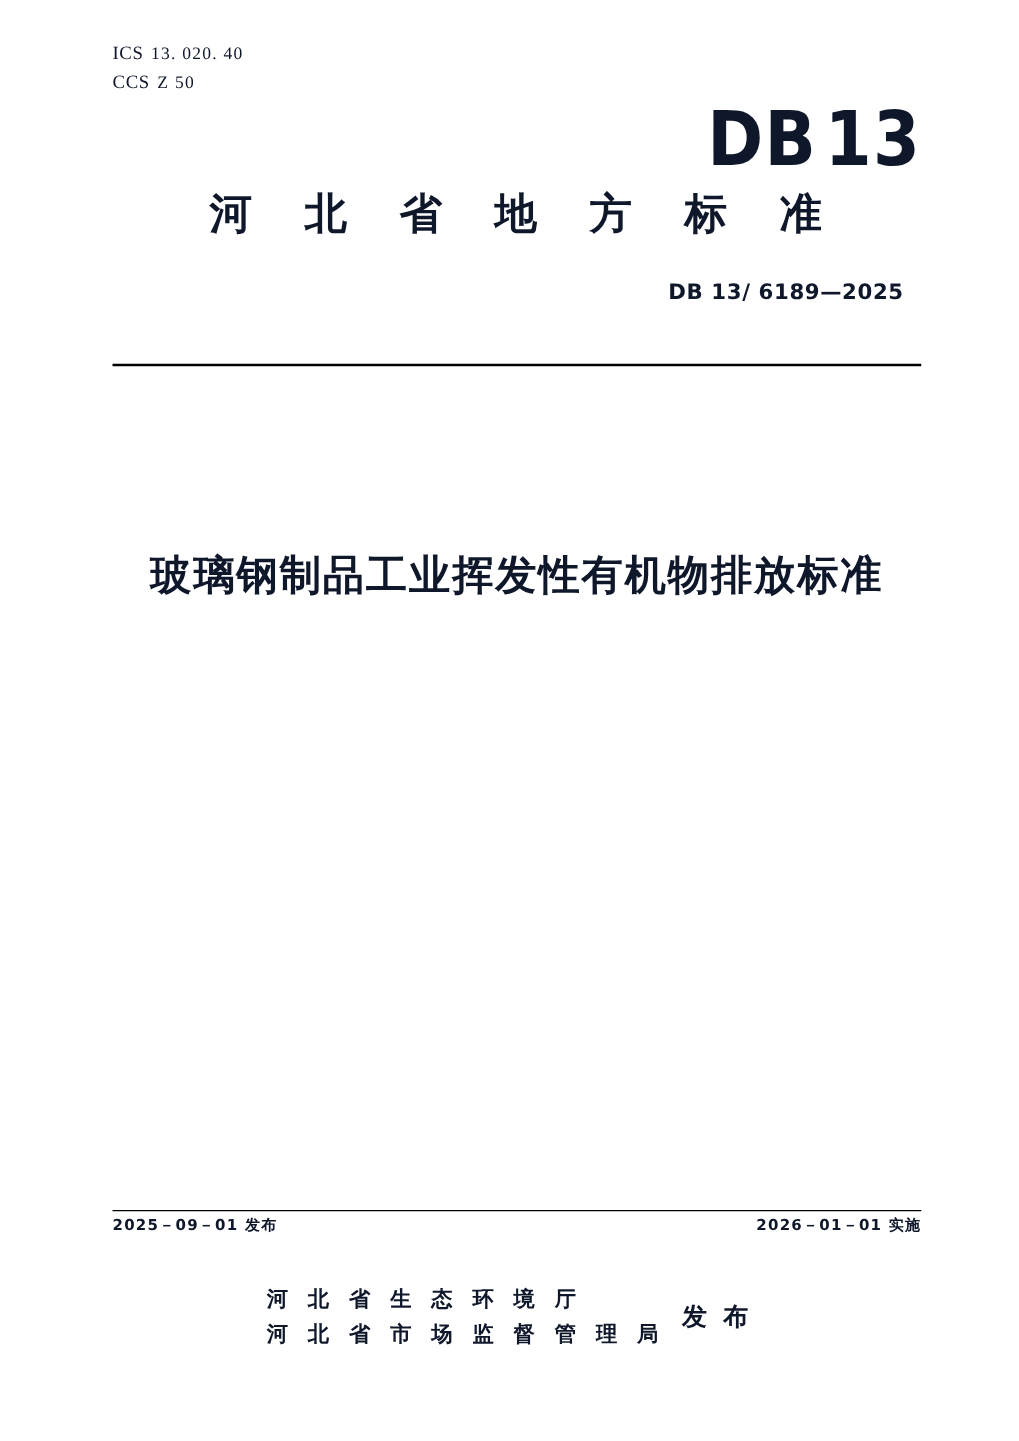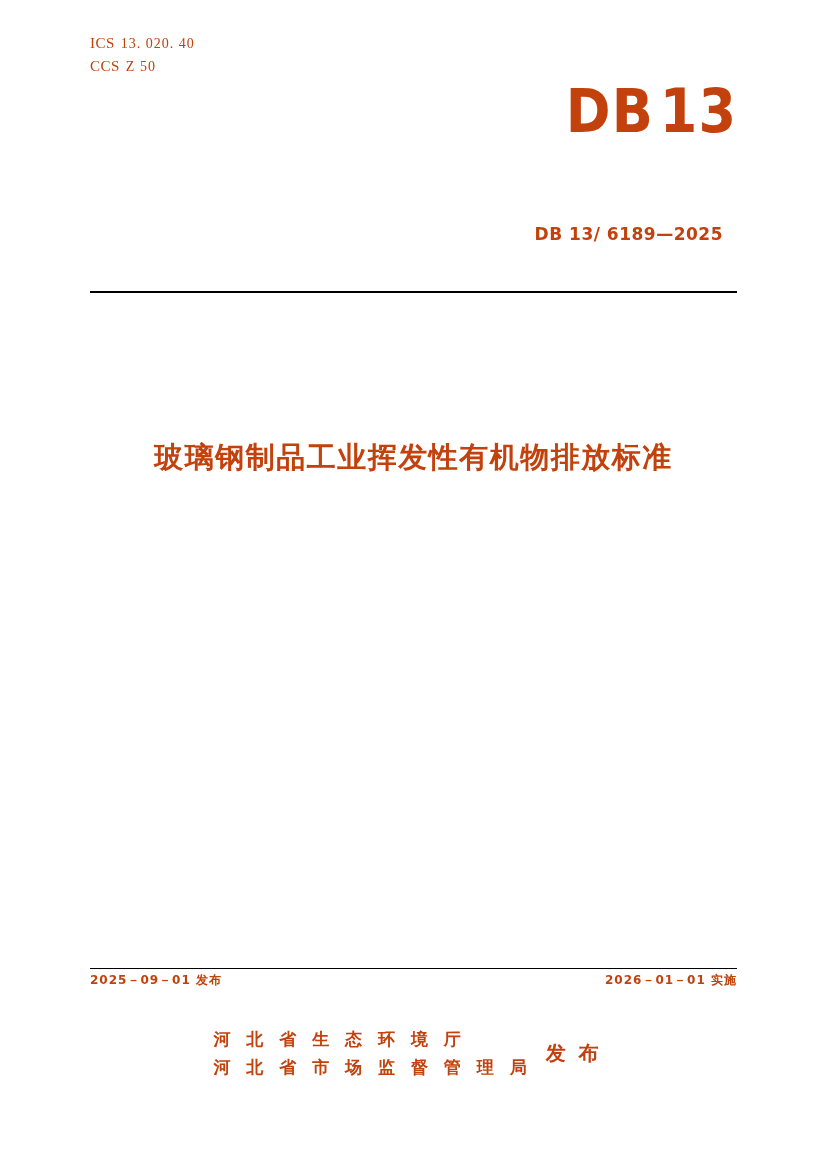--- a/index.html
+++ b/index.html
@@ -6,21 +6,21 @@
     margin: 0;
     padding: 0;
     background: #ffffff;
   }
   .page {
     position: relative;
     width: 815px;
     height: 1153px;
     background: #ffffff;
     font-family: "Liberation Serif", serif;
-    color: #c2410c;
+    color: #0f172a;
     overflow: hidden;
   }
 
   
   .ics-block {
     position: absolute;
     left: 90px;
     top: 32px;
     line-height: 1.55;
   }
@@ -103,21 +103,21 @@
 
   
   .doc-title {
     position: absolute;
     left: 90px;
     right: 78px;
     top: 438px;
     text-align: center;
     font-family: "DejaVu Sans", sans-serif;
     font-weight: bold;
-    font-size: 29px;
+    font-size: 33px;
     letter-spacing: 1.5px;
     white-space: nowrap;
   }
 
   
   .date-row {
     position: absolute;
     left: 90px;
     right: 78px;
     top: 972px;
@@ -174,20 +174,21 @@
     </div>
     <div class="ics-line">
       <span class="lbl">CCS</span><span class="val">Z 50</span>
     </div>
   </div>
 
   <div class="db-logo">
     <span>DB</span><span class="num">13</span>
   </div>
 
+  <div class="std-title">河北省地方标准</div>
 
   <div class="std-number">DB 13/ 6189—2025</div>
 
   <div class="rule-top"></div>
 
   <div class="doc-title">玻璃钢制品工业挥发性有机物排放标准</div>
 
   <div class="rule-bottom"></div>
 
   <div class="date-row">

